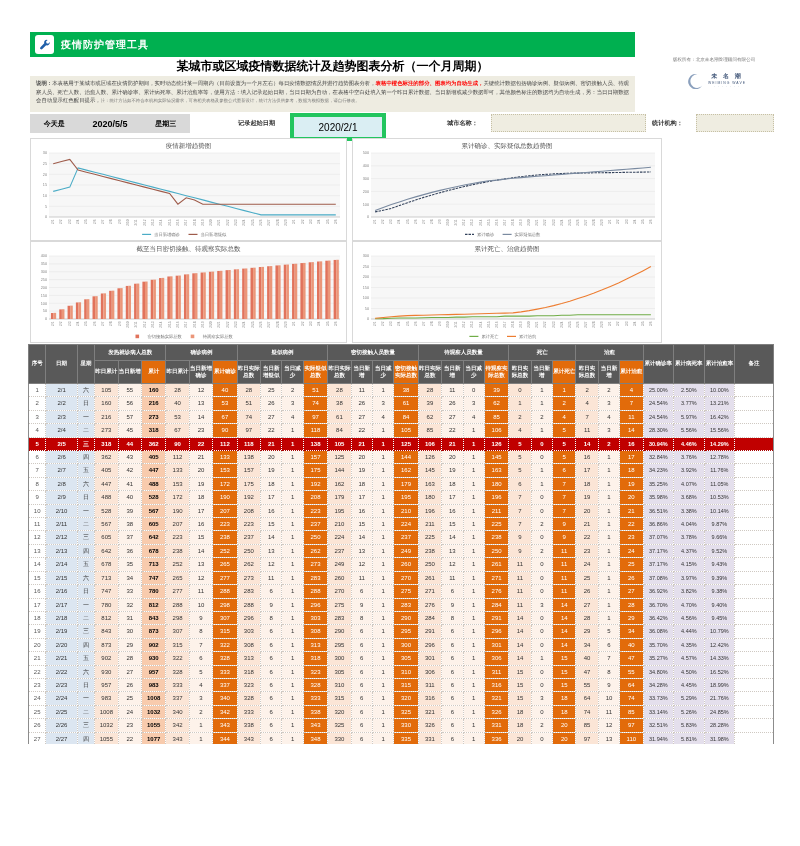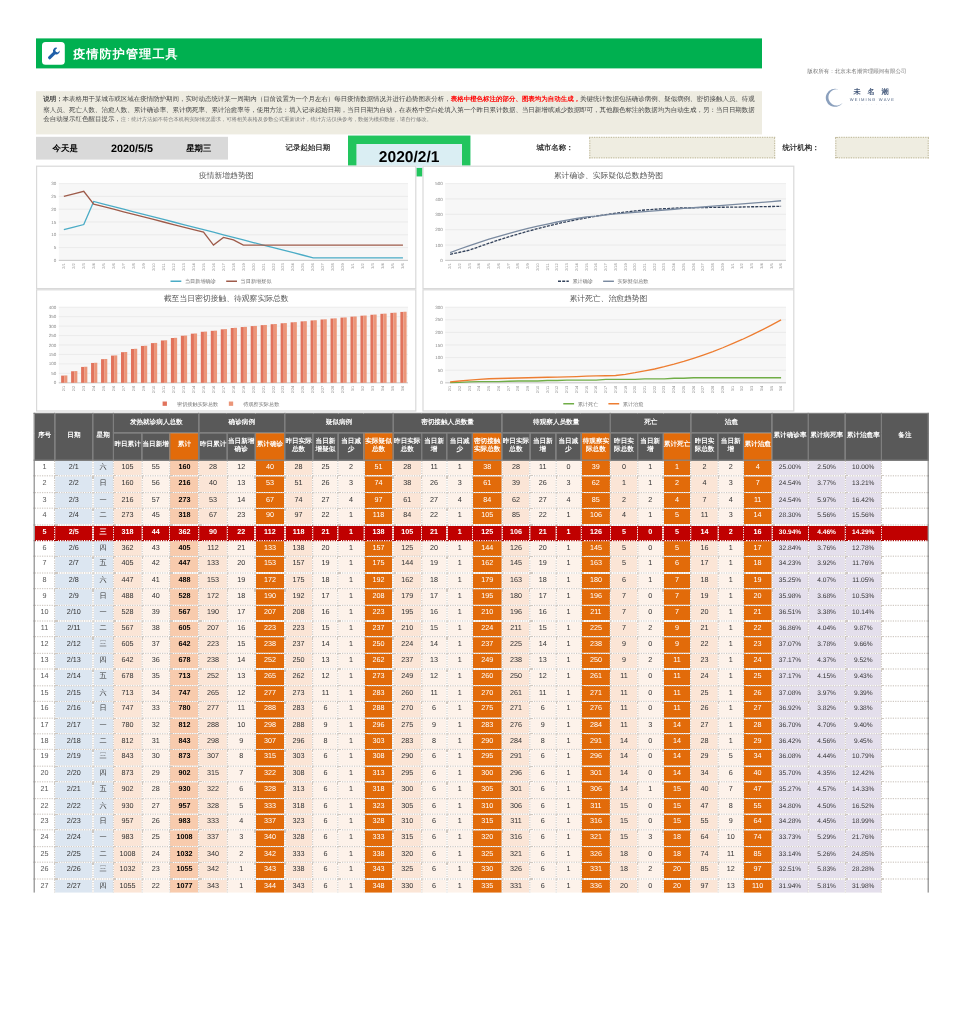--- a/index.html
+++ b/index.html
@@ -22,22 +22,22 @@
         padding:3px 6px;font-size:5.4px;line-height:1.6;color:#444;}
   .desc .lbl{font-weight:bold;}
   .desc .red{color:#f00;font-weight:bold;}
   .desc .note{font-size:4.4px;color:#777;}
   .todaybox{position:absolute;left:30px;top:114px;width:160px;height:19px;background:#d9d9d9;
         display:flex;align-items:center;justify-content:space-around;}
   .todaybox .t1{font-size:7px;font-weight:bold;}
   .todaybox .t2{font-size:9px;font-weight:bold;}
   .lbl-sm{position:absolute;font-size:6.2px;font-weight:bold;color:#333;}
   .startbox{position:absolute;left:290px;top:113px;width:88px;height:20px;background:#daeef3;
-        border:7px solid #22c55e;display:flex;align-items:center;justify-content:center;
-        font-size:13px;font-weight:bold;}
+        border:4px solid #22c55e;display:flex;align-items:center;justify-content:center;
+        font-size:10px;font-weight:normal;}
   .fillbox{position:absolute;top:114px;height:16px;background:#efede1;border:1px dotted #c6c0a5;}
   .chart-panel{position:absolute;background:#fff;border:1px solid #d9d9d9;}
   #cp1{left:30px;top:138px;width:315px;height:101px;}
   #cp2{left:352px;top:138px;width:308px;height:101px;}
   #cp3{left:30px;top:241px;width:315px;height:100px;}
   #cp4{left:352px;top:241px;width:308px;height:100px;}
   .tablewrap{position:absolute;left:28px;top:344px;width:746px;}
   table{border-collapse:collapse;table-layout:fixed;width:746px;border:1px solid #8c8c8c;}
   th{background:#595959;color:#fff;font-size:5.5px;font-weight:bold;border:1px solid #7f7f7f;
      padding:0;line-height:1.3;vertical-align:middle;}
@@ -77,20 +77,21 @@
     <svg width="17" height="17" viewBox="0 0 20 20">
       <path d="M14 3a8 8 0 1 0 4 13A9 9 0 1 1 14 3z" fill="#8ba0bd"></path>
     </svg>
     <span class="logo-txt">
       <div class="logo-cn">未 名 潮</div>
       <div class="logo-en">WEIMING WAVE</div>
       <div class="logo-dots">· · · · · · ·</div>
     </span>
   </div>
 
+  <div class="title">某城市或区域疫情数据统计及趋势图表分析（一个月周期）</div>
 
   <div class="desc">
     <span class="lbl">说明：</span><span>本表格用于某城市或区域在疫情防护期间，实时动态统计某一周期内（目前设置为一个月左右）每日疫情数据情况并进行趋势图表分析，</span><span class="red">表格中橙色标注的部分、图表均为自动生成，</span><span>关键统计数据包括确诊病例、疑似病例、密切接触人员、待观察人员、死亡人数、治愈人数、累计确诊率、累计病死率、累计治愈率等，使用方法：填入记录起始日期，当日日期为自动，在表格中空白处填入第一个昨日累计数据、当日新增或减少数据即可，其他颜色标注的数据均为自动生成，另：当日日期数据会自动显示红色醒目提示，</span><span class="note">注：统计方法如不符合本机构实际情况需求，可将相关表格及参数公式重新设计，统计方法仅供参考，数据为模拟数据，请自行修改。</span>
   </div>
 
   <div class="todaybox">
     <span class="t1">今天是</span>
     <span class="t2">2020/5/5</span>
     <span class="t1">星期三</span>
   </div>

